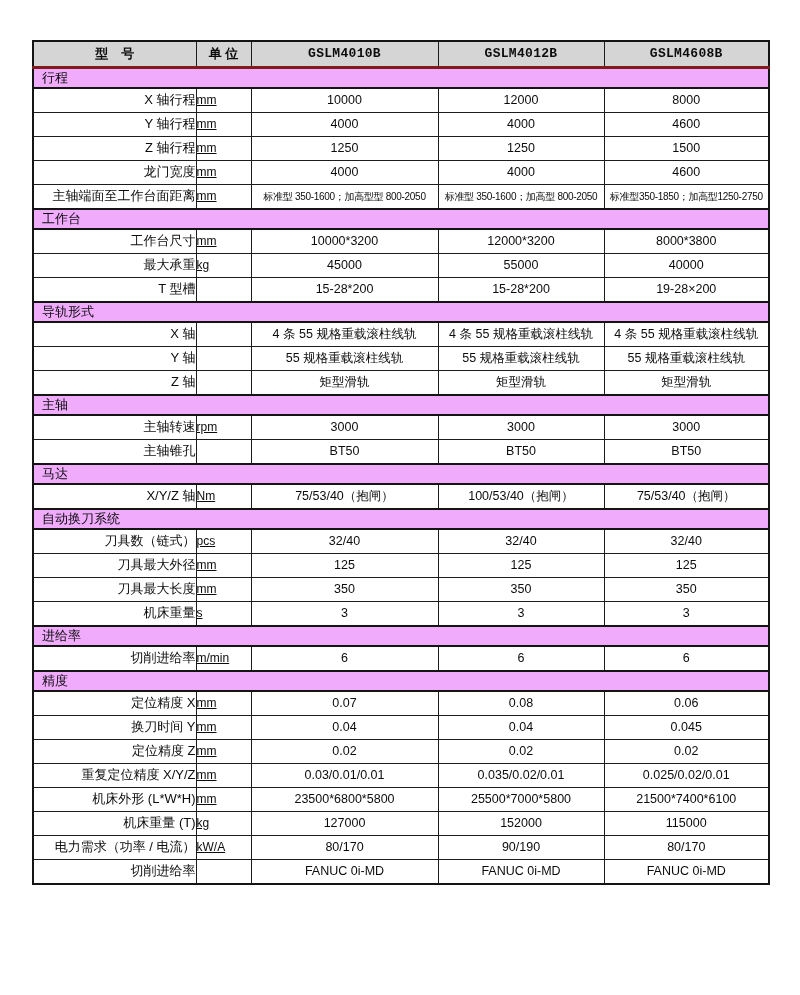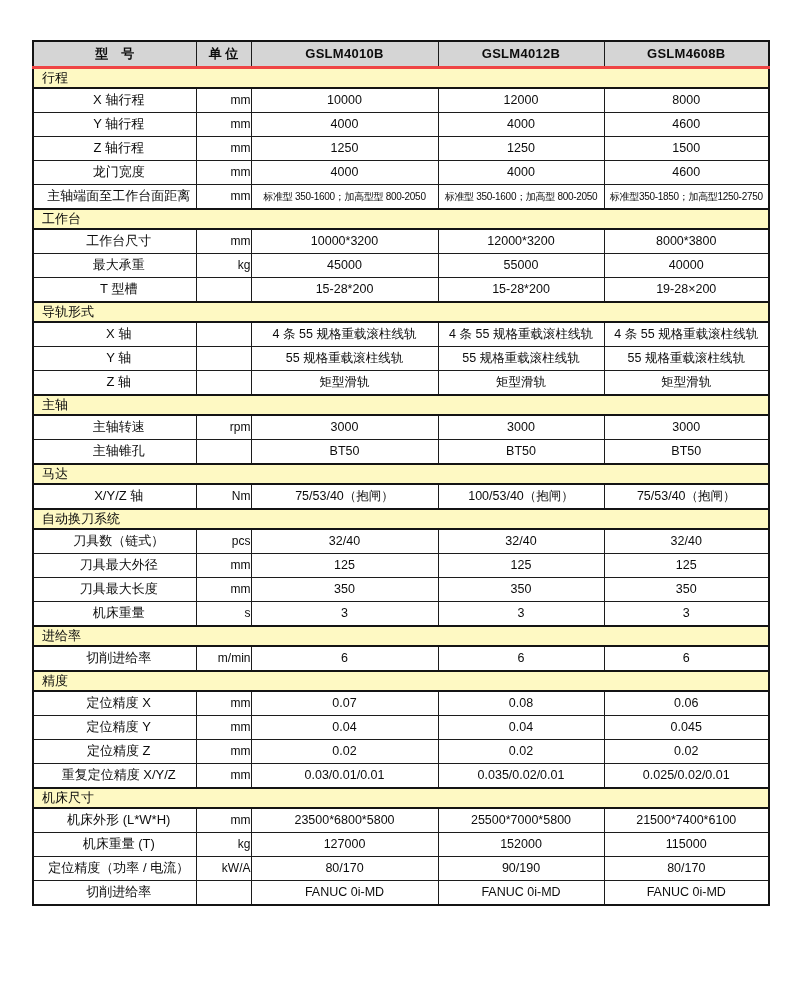--- a/index.html
+++ b/index.html
@@ -13,30 +13,30 @@
     border-collapse:collapse;table-layout:fixed;width:736px;
     border:2px solid #141414;
   }
   td,th{
     border:1px solid #1c1c1c;
     padding:0;height:23px;font-size:13px;line-height:1.1;
     overflow:hidden;white-space:nowrap;
   }
   thead th{
     background:#d5d5d5;font-weight:bold;height:24px;
-    border-bottom:3px solid #ef4444;text-align:center;font-size:13px;
-  }
-  th.model{letter-spacing:0.3px;}
+    border-bottom:3px solid #7f1d1d;text-align:center;font-size:13px;
+  }
+  th.model{letter-spacing:0.3px;font-family:Liberation Mono, monospace;}
   tr.band td{
-    background:#fef9c3;text-align:left;padding-left:8px;height:18px;
+    background:#f0abfc;text-align:left;padding-left:8px;height:18px;
     border-top:2px solid #141414;border-bottom:2px solid #141414;
     font-size:13px;
   }
-  td.lab{text-align:center;padding-left:8px;}
-  td.unit{text-align:right;font-size:12px;}
+  td.lab{text-align:right;padding-left:8px;}
+  td.unit{text-align:left;font-size:12px;text-decoration:underline;}
   td.val{text-align:center;font-size:12.5px;}
   td.small{font-size:10px;letter-spacing:-0.3px;}
 </style>
 </head>
 <body>
 
 <div class="wrap">
 <table class="spec">
   <colgroup>
     <col style="width:163px">
@@ -220,60 +220,57 @@
           <td colspan="5">精度</td>
         </tr>
     <tr>
           <td class="lab">定位精度 X</td>
           <td class="unit">mm</td>
           <td class="val">0.07</td>
           <td class="val">0.08</td>
           <td class="val">0.06</td>
         </tr>
     <tr>
-          <td class="lab">定位精度 Y</td>
+          <td class="lab">换刀时间 Y</td>
           <td class="unit">mm</td>
           <td class="val">0.04</td>
           <td class="val">0.04</td>
           <td class="val">0.045</td>
         </tr>
     <tr>
           <td class="lab">定位精度 Z</td>
           <td class="unit">mm</td>
           <td class="val">0.02</td>
           <td class="val">0.02</td>
           <td class="val">0.02</td>
         </tr>
     <tr>
           <td class="lab">重复定位精度 X/Y/Z</td>
           <td class="unit">mm</td>
           <td class="val">0.03/0.01/0.01</td>
           <td class="val">0.035/0.02/0.01</td>
           <td class="val">0.025/0.02/0.01</td>
         </tr>
 
-    <tr class="band">
-          <td colspan="5">机床尺寸</td>
-        </tr>
     <tr>
           <td class="lab">机床外形 (L*W*H)</td>
           <td class="unit">mm</td>
           <td class="val">23500*6800*5800</td>
           <td class="val">25500*7000*5800</td>
           <td class="val">21500*7400*6100</td>
         </tr>
     <tr>
           <td class="lab">机床重量 (T)</td>
           <td class="unit">kg</td>
           <td class="val">127000</td>
           <td class="val">152000</td>
           <td class="val">115000</td>
         </tr>
     <tr>
-          <td class="lab">定位精度（功率 / 电流）</td>
+          <td class="lab">电力需求（功率 / 电流）</td>
           <td class="unit">kW/A</td>
           <td class="val">80/170</td>
           <td class="val">90/190</td>
           <td class="val">80/170</td>
         </tr>
     <tr>
           <td class="lab">切削进给率</td>
           <td class="unit"></td>
           <td class="val">FANUC 0i-MD</td>
           <td class="val">FANUC 0i-MD</td>

